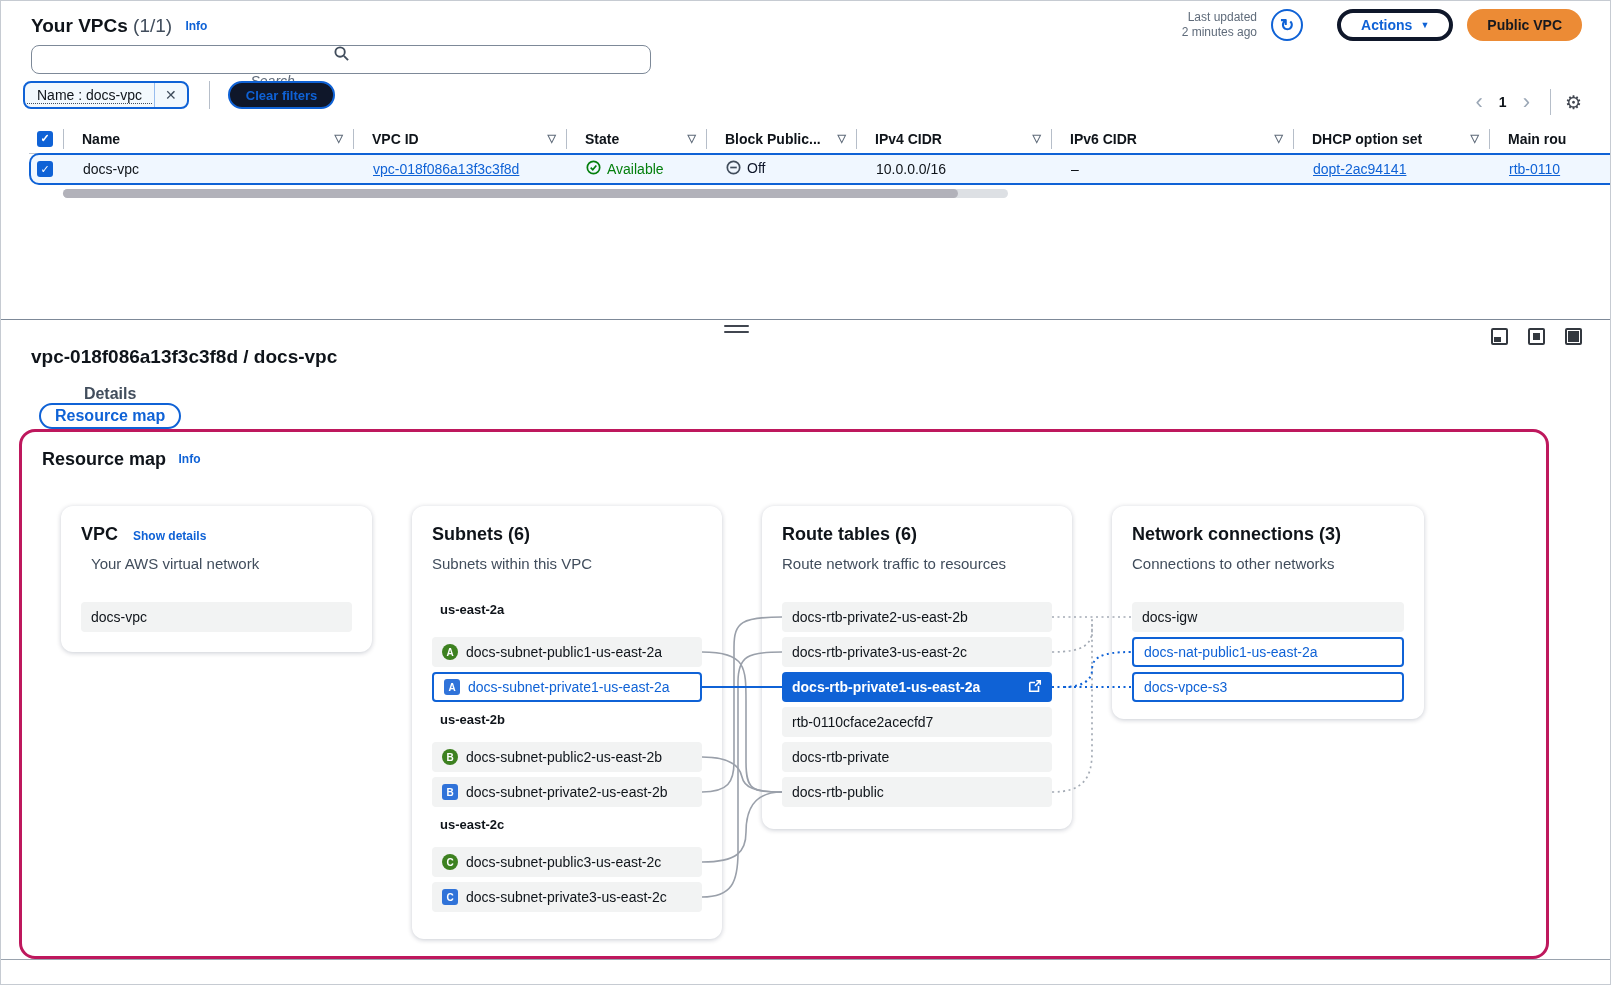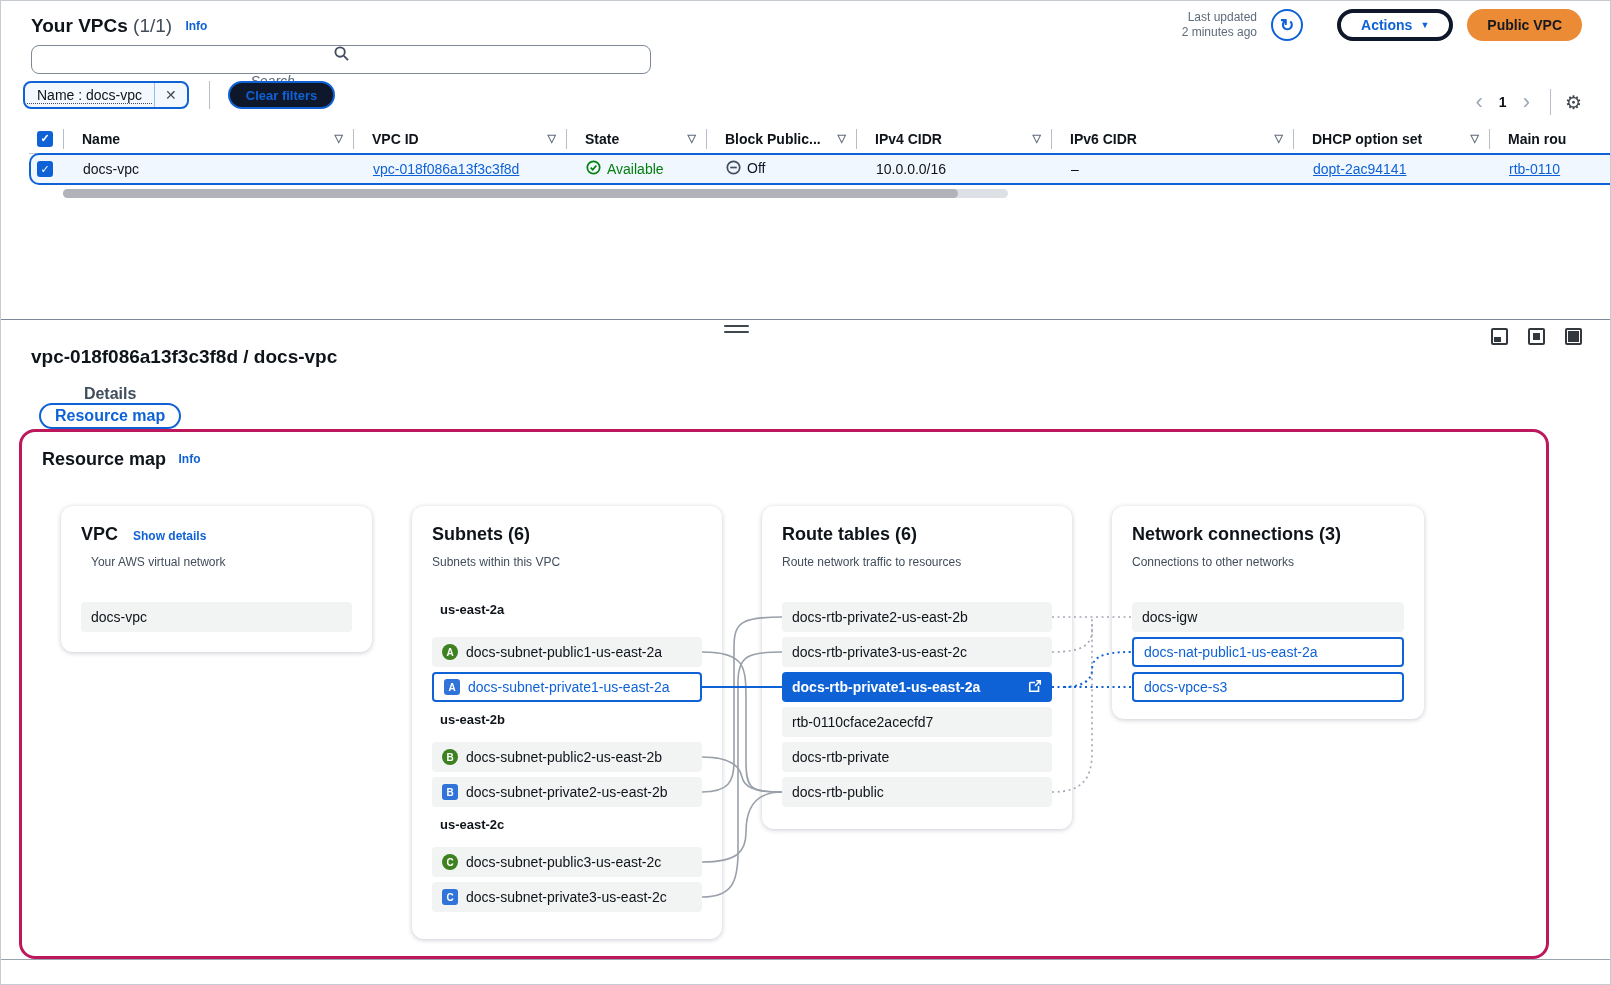--- a/index.html
+++ b/index.html
@@ -95,21 +95,21 @@
   
   .rm-card { position:absolute; top:428px; left:18px; width:1530px; height:530px;
              border:3px solid #be185d; border-radius:16px; background:#fff; }
   .rm-header { padding:17px 20px 12px 20px; }
   .rm-title { font-size:18px; font-weight:bold; display:inline; }
   .rm-body { position:absolute; left:0; top:56px; right:0; bottom:0; }
 
   .map-card { position:absolute; background:#fff; border-radius:12px;
               box-shadow:0 1px 5px rgba(0,20,50,.22); }
   .map-card h3 { font-size:18px; font-weight:bold; padding:18px 20px 0 20px; }
-  .map-card .sub { font-size:12px; color:#414d5c; padding:10px 20px 0 30px; }
+  .map-card .sub { font-size:15px; color:#414d5c; padding:10px 20px 0 30px; }
   .map-card .sub.noindent { padding-left:20px; }
   .mc-vpc   { left:39px;  top:18px; width:311px; height:146px; }
   .mc-sub   { left:390px; top:18px; width:310px; height:433px; }
   .mc-rtb   { left:740px; top:18px; width:310px; height:323px; }
   .mc-conn  { left:1090px;top:18px; width:312px; height:213px; }
   .show-details { font-size:12px; font-weight:bold; color:#0f62d6; margin-left:10px; cursor:pointer; }
 
   .az-group { position:absolute; left:28px; font-size:13px; font-weight:bold; }
   .map-item { position:absolute; left:20px; right:20px; height:30px; background:#f2f3f3; border-radius:4px;
               display:flex; align-items:center; gap:8px; padding:0 10px; font-size:14px; cursor:pointer; white-space:nowrap; overflow:hidden; }

